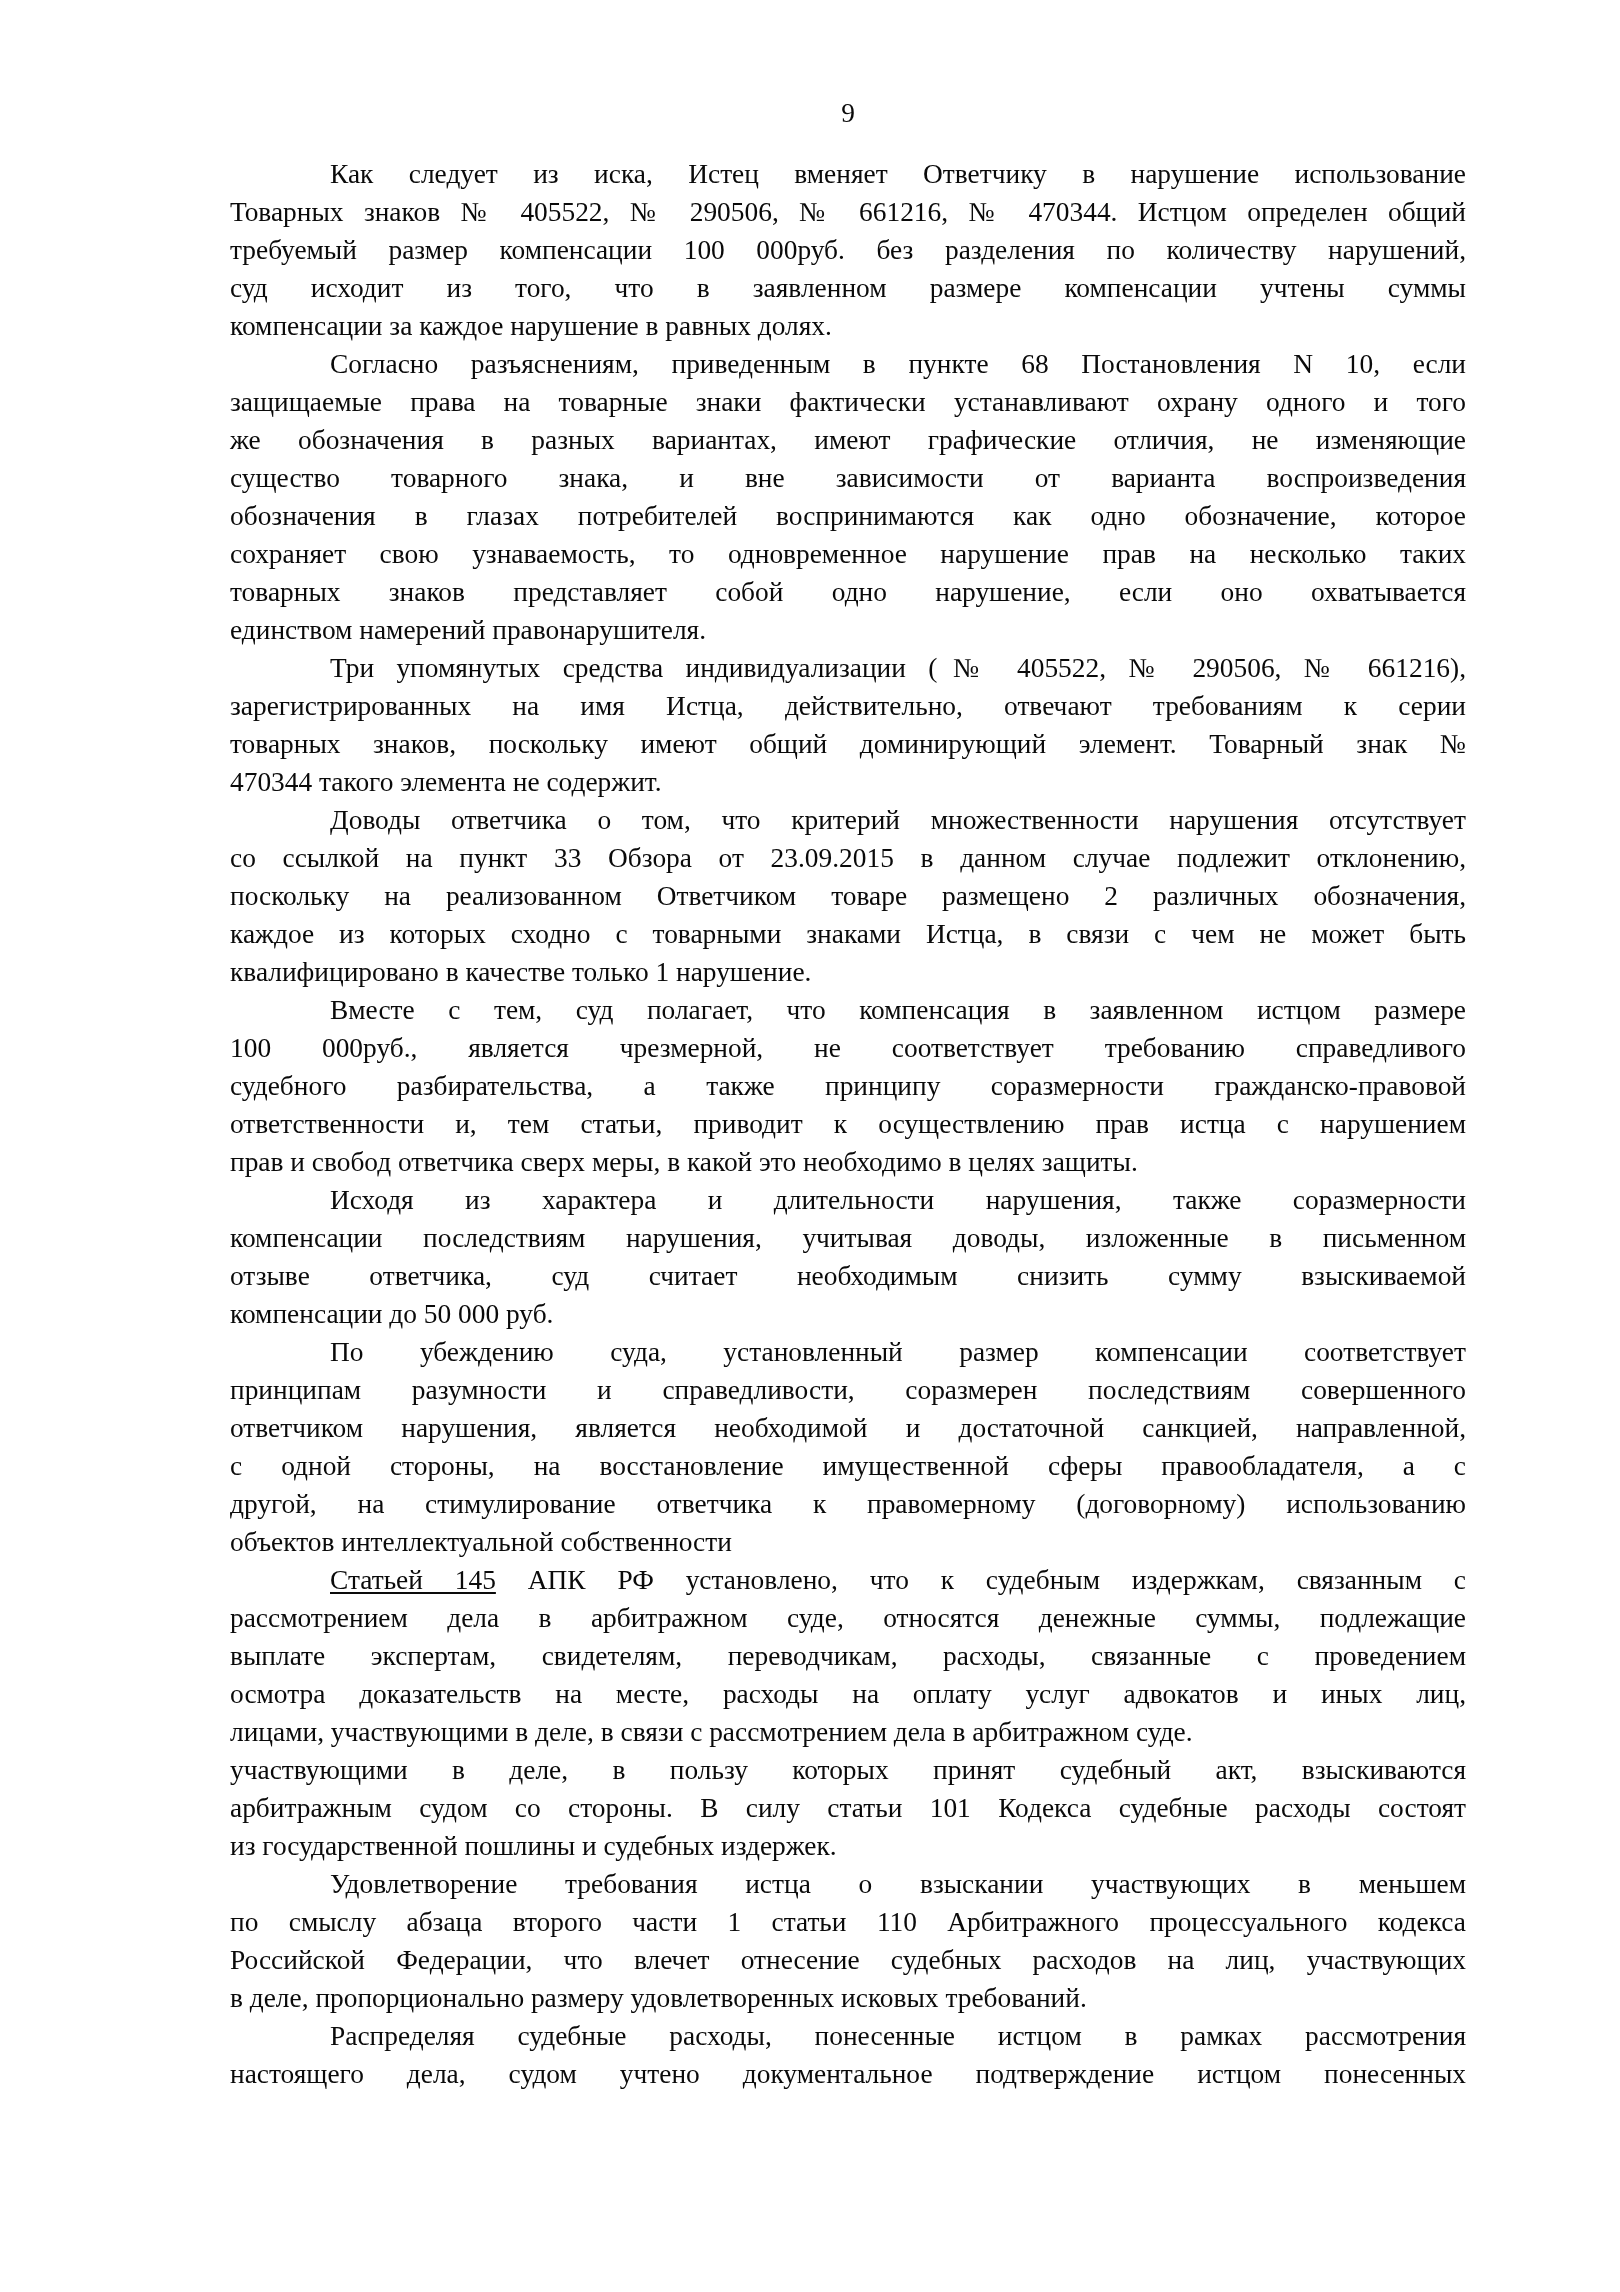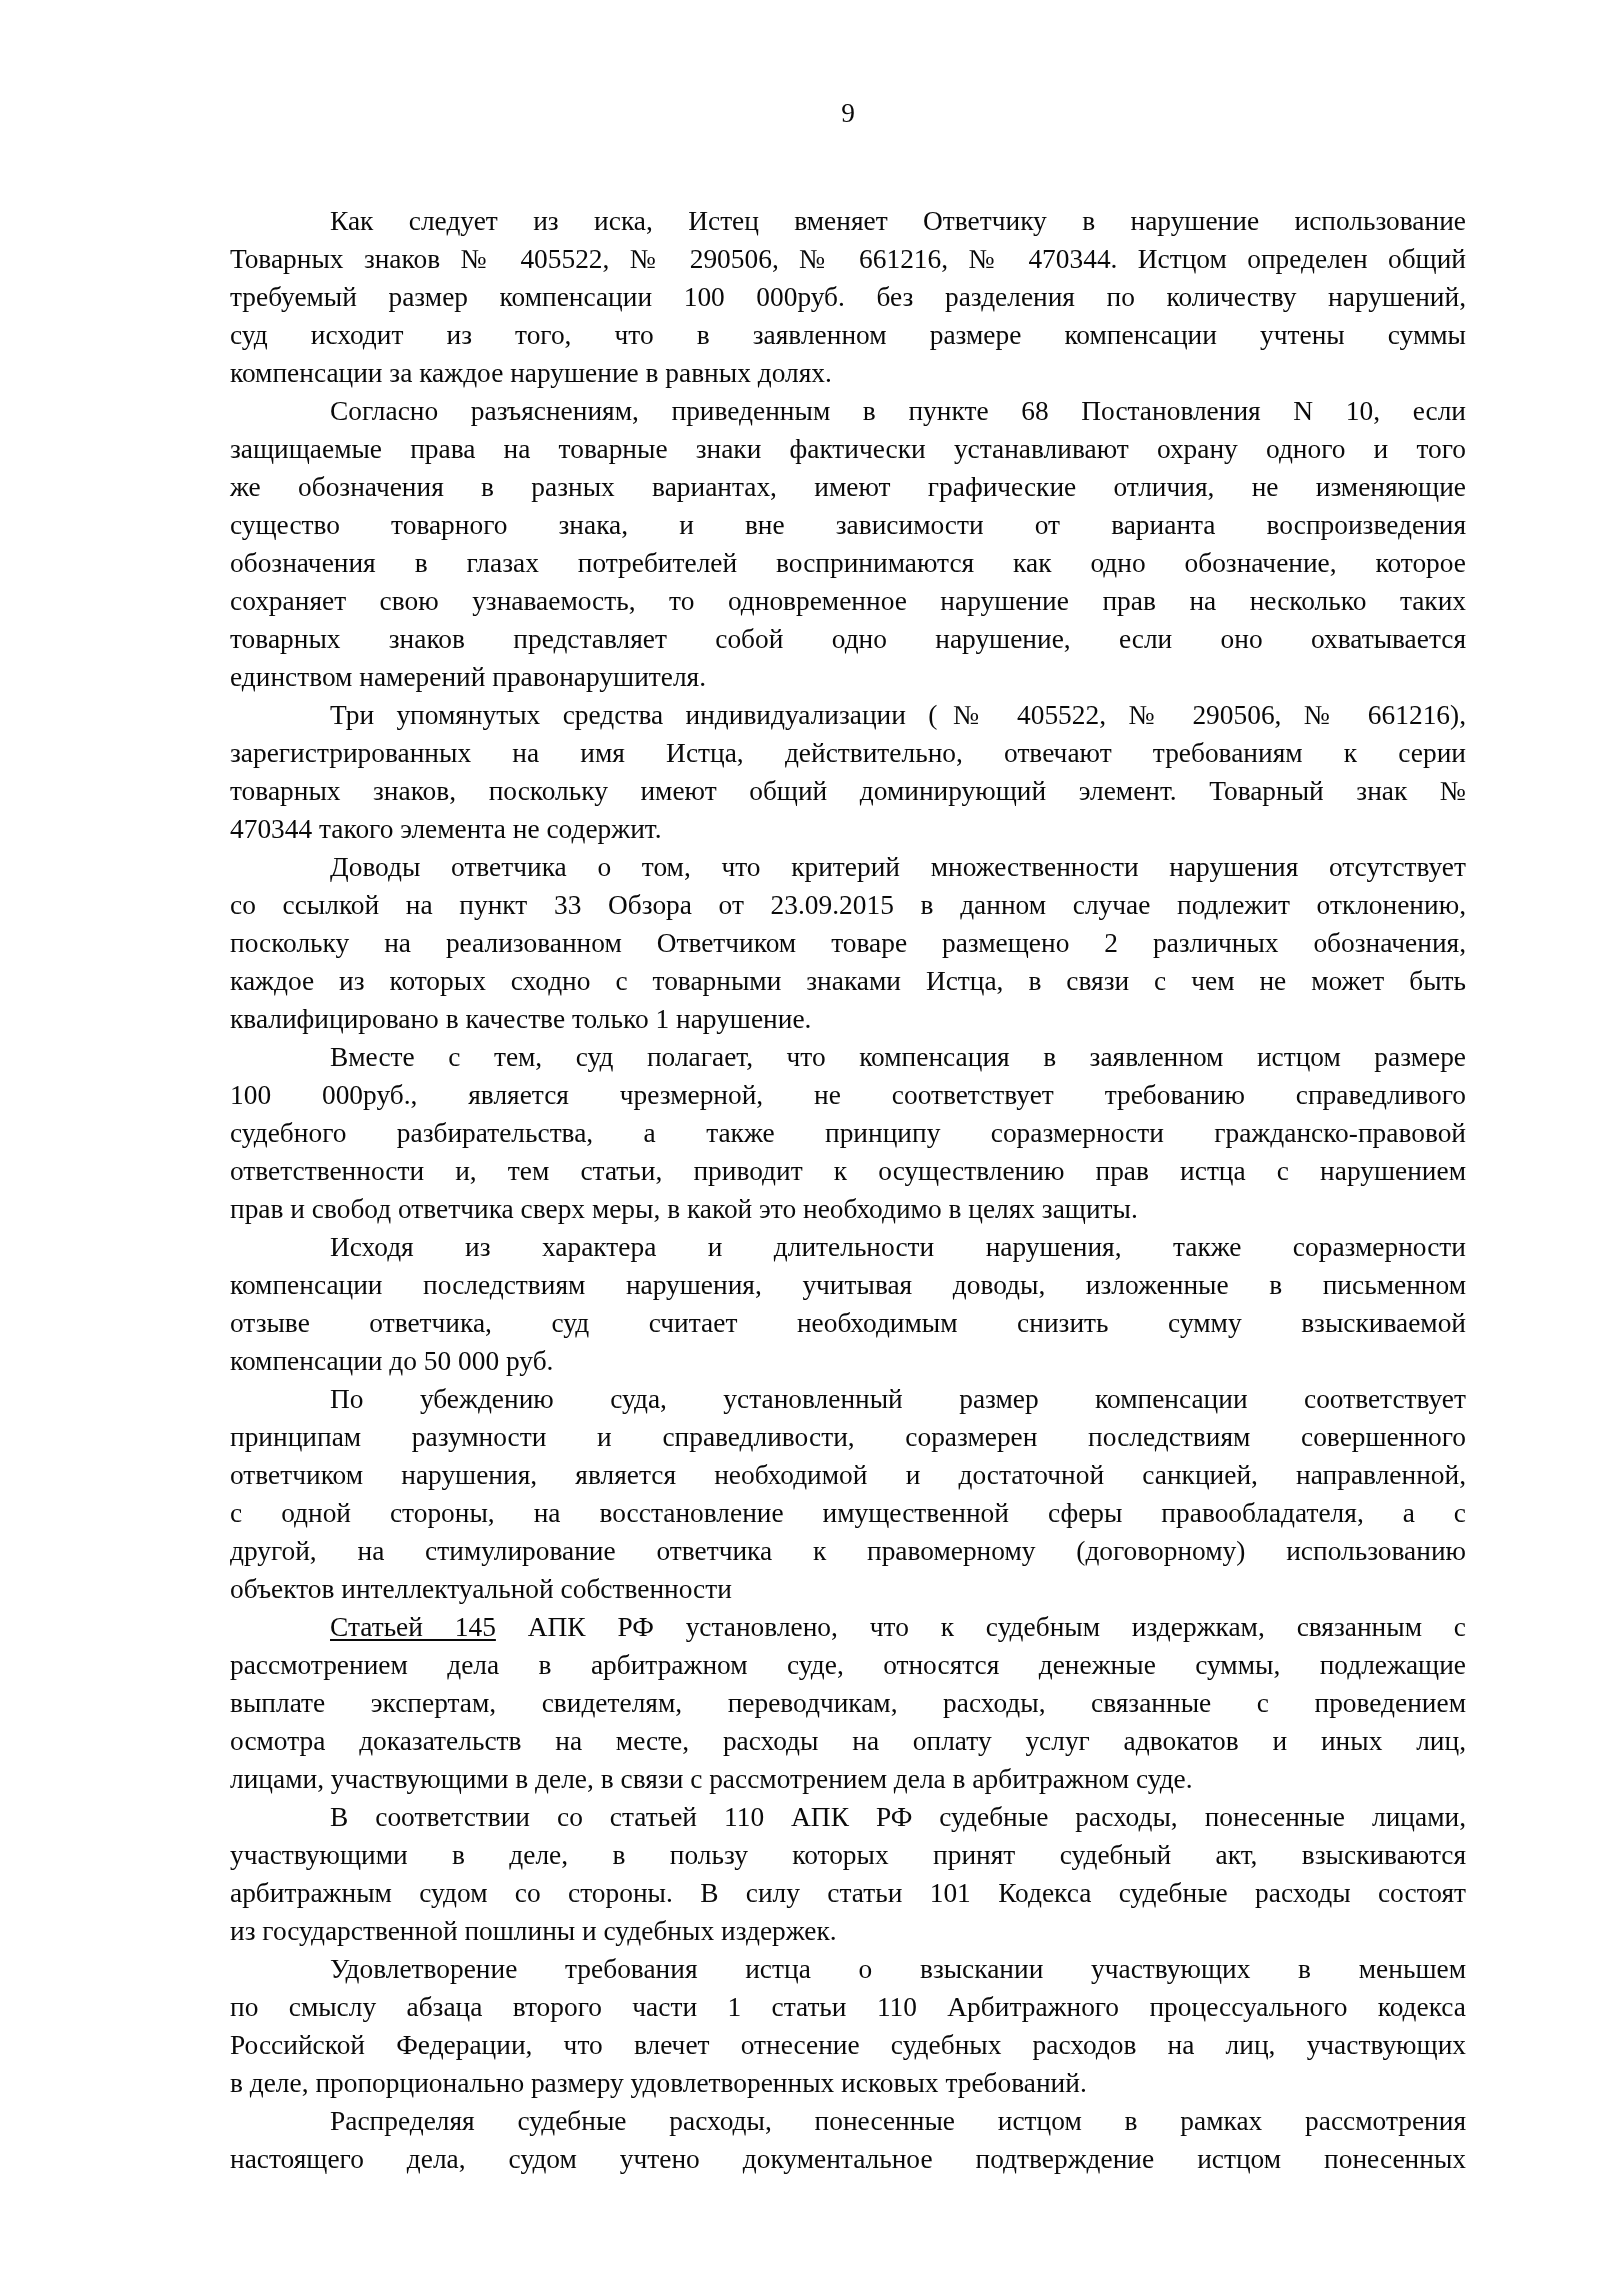--- a/index.html
+++ b/index.html
@@ -22,21 +22,20 @@
     font-size: 27.4px;
     line-height: 38px;
   }
   .docbody {
     position: absolute;
     top: 155px;
     left: 230px;
     width: 1236px;
     font-size: 27.4px;
     line-height: 38px;
-    margin-top: 47px;
   }
   .para { display: block; }
   .line {
     display: block;
     height: 38px;
     text-align: justify;
     text-align-last: justify;
     white-space: normal;
     overflow: visible;
   }
@@ -102,21 +101,20 @@
         <div class="line lastleft">объектов интеллектуальной собственности</div>
       </div>
       <div class="para">
         <div class="line first"><u>Статьей 145</u> АПК РФ установлено, что к судебным издержкам, связанным с</div>
         <div class="line">рассмотрением дела в арбитражном суде, относятся денежные суммы, подлежащие</div>
         <div class="line">выплате экспертам, свидетелям, переводчикам, расходы, связанные с проведением</div>
         <div class="line">осмотра доказательств на месте, расходы на оплату услуг адвокатов и иных лиц,</div>
         <div class="line lastleft">лицами, участвующими в деле, в связи с рассмотрением дела в арбитражном суде.</div>
       </div>
       <div class="para">
-        <div class="line first">В соответствии со статьей 110 АПК РФ судебные расходы, понесенные лицами,</div>
         <div class="line">участвующими в деле, в пользу которых принят судебный акт, взыскиваются</div>
         <div class="line">арбитражным судом со стороны. В силу статьи 101 Кодекса судебные расходы состоят</div>
         <div class="line lastleft">из государственной пошлины и судебных издержек.</div>
       </div>
       <div class="para">
         <div class="line first">Удовлетворение требования истца о взыскании участвующих в меньшем</div>
         <div class="line">по смыслу абзаца второго части 1 статьи 110 Арбитражного процессуального кодекса</div>
         <div class="line">Российской Федерации, что влечет отнесение судебных расходов на лиц, участвующих</div>
         <div class="line lastleft">в деле, пропорционально размеру удовлетворенных исковых требований.</div>
       </div>

